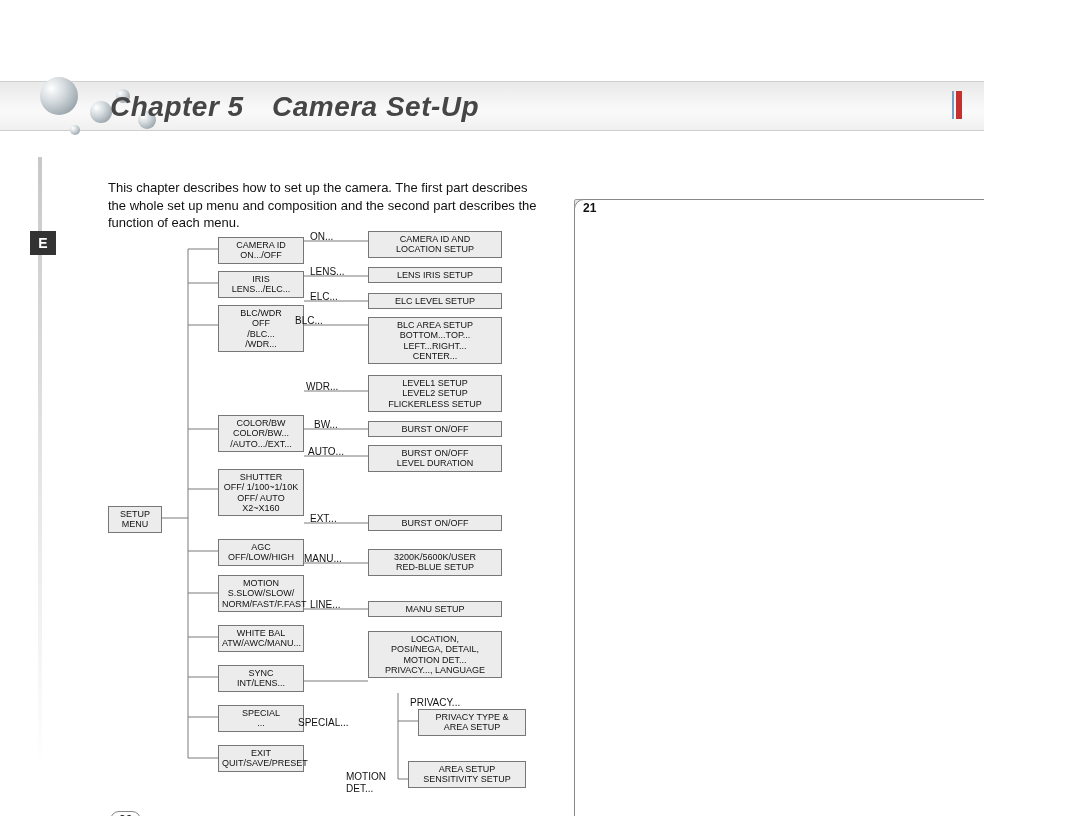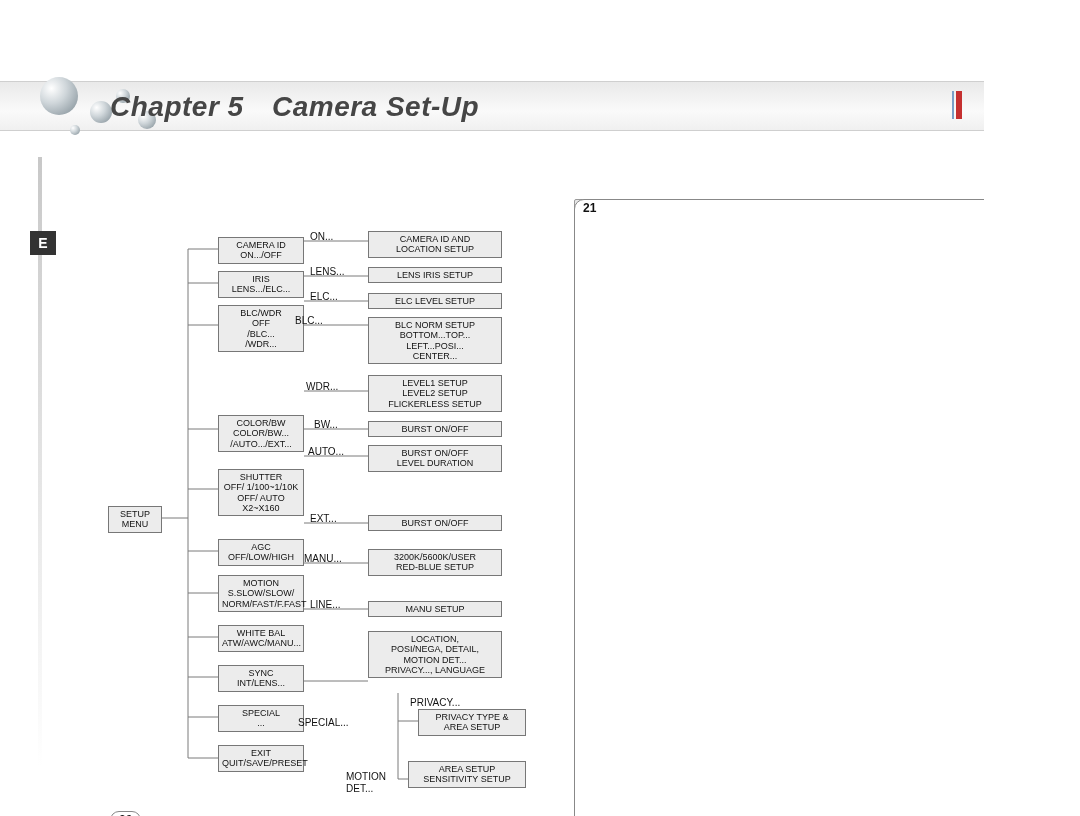--- a/index.html
+++ b/index.html
@@ -89,20 +89,21 @@
   <div class="chap">
     <span>Chapter</span>
     <span class="num">5</span>
     <span>Camera Set-Up</span>
   </div>
   <div class="divider"></div>
 
   <div class="etab left">E</div>
   <div class="etab right">E</div>
 
+  <div class="intro">This chapter describes how to set up the camera. The first part describes the whole set up menu and composition and the second part describes the function of each menu.</div>
 
   <div class="diagram">
     <svg class="tree">
 
       <line x1="54" y1="287" x2="80" y2="287"></line>
       <line x1="80" y1="18" x2="80" y2="527"></line>
 
       <line x1="80" y1="18" x2="110" y2="18"></line>
       <line x1="80" y1="52" x2="110" y2="52"></line>
       <line x1="80" y1="94" x2="110" y2="94"></line>
@@ -207,23 +208,23 @@
         <div>CAMERA ID AND</div>
         <div>LOCATION SETUP</div>
       </div>
     <div class="box c3" style="top:36px">
         <div>LENS IRIS SETUP</div>
       </div>
     <div class="box c3" style="top:62px">
         <div>ELC LEVEL SETUP</div>
       </div>
     <div class="box c3" style="top:86px">
-        <div>BLC NORM SETUP</div>
+        <div>BLC AREA SETUP</div>
         <div>BOTTOM...TOP...</div>
-        <div>LEFT...POSI...</div>
+        <div>LEFT...RIGHT...</div>
         <div>CENTER...</div>
       </div>
     <div class="box c3" style="top:144px">
         <div>LEVEL1 SETUP</div>
         <div>LEVEL2 SETUP</div>
         <div>FLICKERLESS SETUP</div>
       </div>
     <div class="box c3" style="top:190px">
         <div>BURST ON/OFF</div>
       </div>

